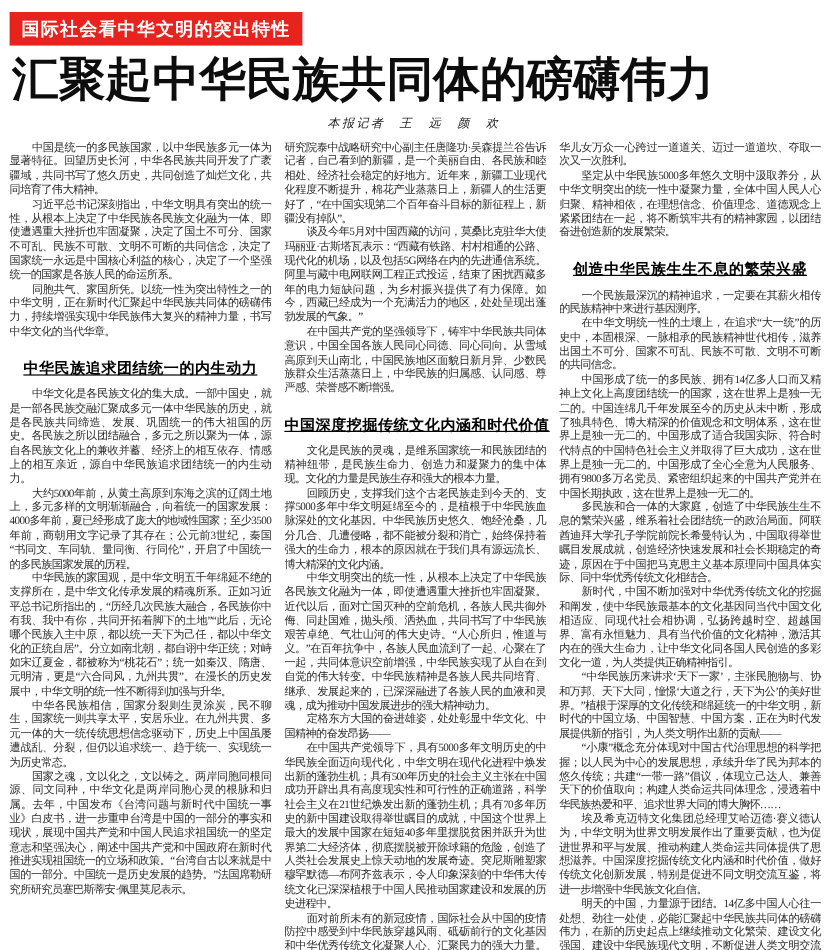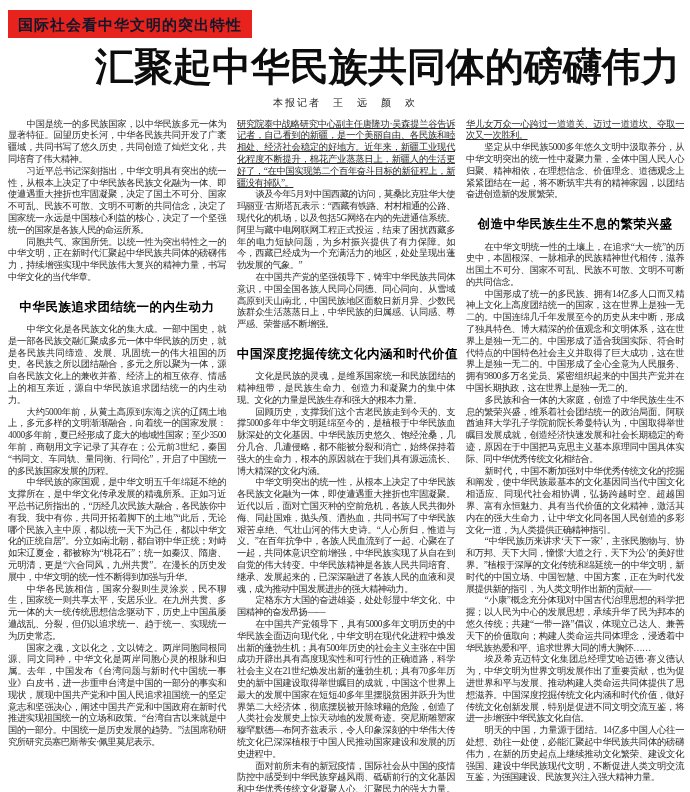--- a/index.html
+++ b/index.html
@@ -7,76 +7,78 @@
     width:690px;height:792px;margin:0 auto;position:relative;
     background:var(--paper-color,#ffffff);
     overflow:hidden;
     font-family:"Liberation Serif","DejaVu Serif",serif;
     color:var(--body-text-color,#2b2b2b);
   }
   .kicker{
     display:inline-block;
     margin:10px 0 0 8px;
     background:var(--accent-red,#e8231d);
-    color:#0f172a;
+    color:#ffffff;
     font-family:"Liberation Sans","DejaVu Sans",sans-serif;
     font-weight:bold;
     font-size:15px;
     line-height:1;
     padding:7px 10px 6px;
     letter-spacing:1px;
   }
   .headline{
     margin:7px 10px 0;
-    text-align:right;
+    text-align:left;
     font-family:"Liberation Sans","DejaVu Sans",sans-serif;
     font-weight:800;
     font-size:39px;
     line-height:1.12;
     color:var(--headline-color,#0d0d0d);
     letter-spacing:0;
     white-space:nowrap;
   }
   .byline{
     margin:7px 0 9px;
     text-align:center;
     font-size:10px;
     letter-spacing:2px;
     color:#222222;
+    font-style:italic;
   }
   .columns{
     display:flex;
     gap:11px;
     padding:0 8px;
     align-items:flex-start;
   }
   .col{
     width:218px;
     flex:0 0 218px;
   }
   .para{
     margin:0;
     font-size:9.3px;
     letter-spacing:-0.5px;
     line-height:11.8px;
     text-align:justify;
     text-justify:inter-ideograph;
     text-indent:2em;
   }
-  .para.cont{text-indent:0;text-decoration:underline;}
+  .para.cont{text-indent:0;}
   .section-heading{
     margin:15px 0 9px;
     text-align:center;
     font-family:"Liberation Sans","DejaVu Sans",sans-serif;
     font-weight:bold;
     font-size:12.5px;
     letter-spacing:0.5px;
     color:#000000;
     line-height:1.3;
     white-space:nowrap;
+    text-decoration:underline;
   }
 </style>
 </head>
 <body>
 
 <div class="page">
 
   <div class="kicker">国际社会看中华文明的突出特性</div>
 
   <h1 class="headline">汇聚起中华民族共同体的磅礴伟力</h1>
@@ -108,20 +110,21 @@
       <p class="para">中华文明突出的统一性，从根本上决定了中华民族各民族文化融为一体，即使遭遇重大挫折也牢固凝聚。近代以后，面对亡国灭种的空前危机，各族人民共御外侮、同赴国难，抛头颅、洒热血，共同书写了中华民族艰苦卓绝、气壮山河的伟大史诗。“人心所归，惟道与义。”在百年抗争中，各族人民血流到了一起、心聚在了一起，共同体意识空前增强，中华民族实现了从自在到自觉的伟大转变。中华民族精神是各族人民共同培育、继承、发展起来的，已深深融进了各族人民的血液和灵魂，成为推动中国发展进步的强大精神动力。</p>
       <p class="para">定格东方大国的奋进雄姿，处处彰显中华文化、中国精神的奋发昂扬——</p>
       <p class="para">在中国共产党领导下，具有5000多年文明历史的中华民族全面迈向现代化，中华文明在现代化进程中焕发出新的蓬勃生机；具有500年历史的社会主义主张在中国成功开辟出具有高度现实性和可行性的正确道路，科学社会主义在21世纪焕发出新的蓬勃生机；具有70多年历史的新中国建设取得举世瞩目的成就，中国这个世界上最大的发展中国家在短短40多年里摆脱贫困并跃升为世界第二大经济体，彻底摆脱被开除球籍的危险，创造了人类社会发展史上惊天动地的发展奇迹。突尼斯雕塑家穆罕默德—布阿齐兹表示，令人印象深刻的中华伟大传统文化已深深植根于中国人民推动国家建设和发展的历史进程中。</p>
       <p class="para">面对前所未有的新冠疫情，国际社会从中国的疫情防控中感受到中华民族穿越风雨、砥砺前行的文化基因和中华优秀传统文化凝聚人心、汇聚民力的强大力量。英国剑桥大学社会人类学教授艾伦·麦克法兰感叹：“中华民族在数千年的历史中展现出不畏牺牲的精神。如今，我再次看到了这种精神。”不畏困难、不惧牺牲的民族精神，感召着中</p>
     </div>
 
     <div class="col">
       <p class="para cont">华儿女万众一心跨过一道道关、迈过一道道坎、夺取一次又一次胜利。</p>
       <p class="para">坚定从中华民族5000多年悠久文明中汲取养分，从中华文明突出的统一性中凝聚力量，全体中国人民人心归聚、精神相依，在理想信念、价值理念、道德观念上紧紧团结在一起，将不断筑牢共有的精神家园，以团结奋进创造新的发展繁荣。</p>
       <h2 class="section-heading">创造中华民族生生不息的繁荣兴盛</h2>
+      <p class="para">一个民族最深沉的精神追求，一定要在其薪火相传的民族精神中来进行基因测序。</p>
       <p class="para">在中华文明统一性的土壤上，在追求“大一统”的历史中，本固根深、一脉相承的民族精神世代相传，滋养出国土不可分、国家不可乱、民族不可散、文明不可断的共同信念。</p>
       <p class="para">中国形成了统一的多民族、拥有14亿多人口而又精神上文化上高度团结统一的国家，这在世界上是独一无二的。中国连绵几千年发展至今的历史从未中断，形成了独具特色、博大精深的价值观念和文明体系，这在世界上是独一无二的。中国形成了适合我国实际、符合时代特点的中国特色社会主义并取得了巨大成功，这在世界上是独一无二的。中国形成了全心全意为人民服务、拥有9800多万名党员、紧密组织起来的中国共产党并在中国长期执政，这在世界上是独一无二的。</p>
       <p class="para">多民族和合一体的大家庭，创造了中华民族生生不息的繁荣兴盛，维系着社会团结统一的政治局面。阿联酋迪拜大学孔子学院前院长希曼特认为，中国取得举世瞩目发展成就，创造经济快速发展和社会长期稳定的奇迹，原因在于中国把马克思主义基本原理同中国具体实际、同中华优秀传统文化相结合。</p>
       <p class="para">新时代，中国不断加强对中华优秀传统文化的挖掘和阐发，使中华民族最基本的文化基因同当代中国文化相适应、同现代社会相协调，弘扬跨越时空、超越国界、富有永恒魅力、具有当代价值的文化精神，激活其内在的强大生命力，让中华文化同各国人民创造的多彩文化一道，为人类提供正确精神指引。</p>
       <p class="para">“中华民族历来讲求‘天下一家’，主张民胞物与、协和万邦、天下大同，憧憬‘大道之行，天下为公’的美好世界。”植根于深厚的文化传统和绵延统一的中华文明，新时代的中国立场、中国智慧、中国方案，正在为时代发展提供新的指引，为人类文明作出新的贡献——</p>
       <p class="para">“小康”概念充分体现对中国古代治理思想的科学把握；以人民为中心的发展思想，承续升华了民为邦本的悠久传统；共建“一带一路”倡议，体现立己达人、兼善天下的价值取向；构建人类命运共同体理念，浸透着中华民族热爱和平、追求世界大同的博大胸怀……</p>
       <p class="para">埃及希克迈特文化集团总经理艾哈迈德·赛义德认为，中华文明为世界文明发展作出了重要贡献，也为促进世界和平与发展、推动构建人类命运共同体提供了思想滋养。中国深度挖掘传统文化内涵和时代价值，做好传统文化创新发展，特别是促进不同文明交流互鉴，将进一步增强中华民族文化自信。</p>
       <p class="para">明天的中国，力量源于团结。14亿多中国人心往一处想、劲往一处使，必能汇聚起中华民族共同体的磅礴伟力，在新的历史起点上继续推动文化繁荣、建设文化强国、建设中华民族现代文明，不断促进人类文明交流互鉴，为强国建设、民族复兴注入强大精神力量。</p>
     </div>
 

